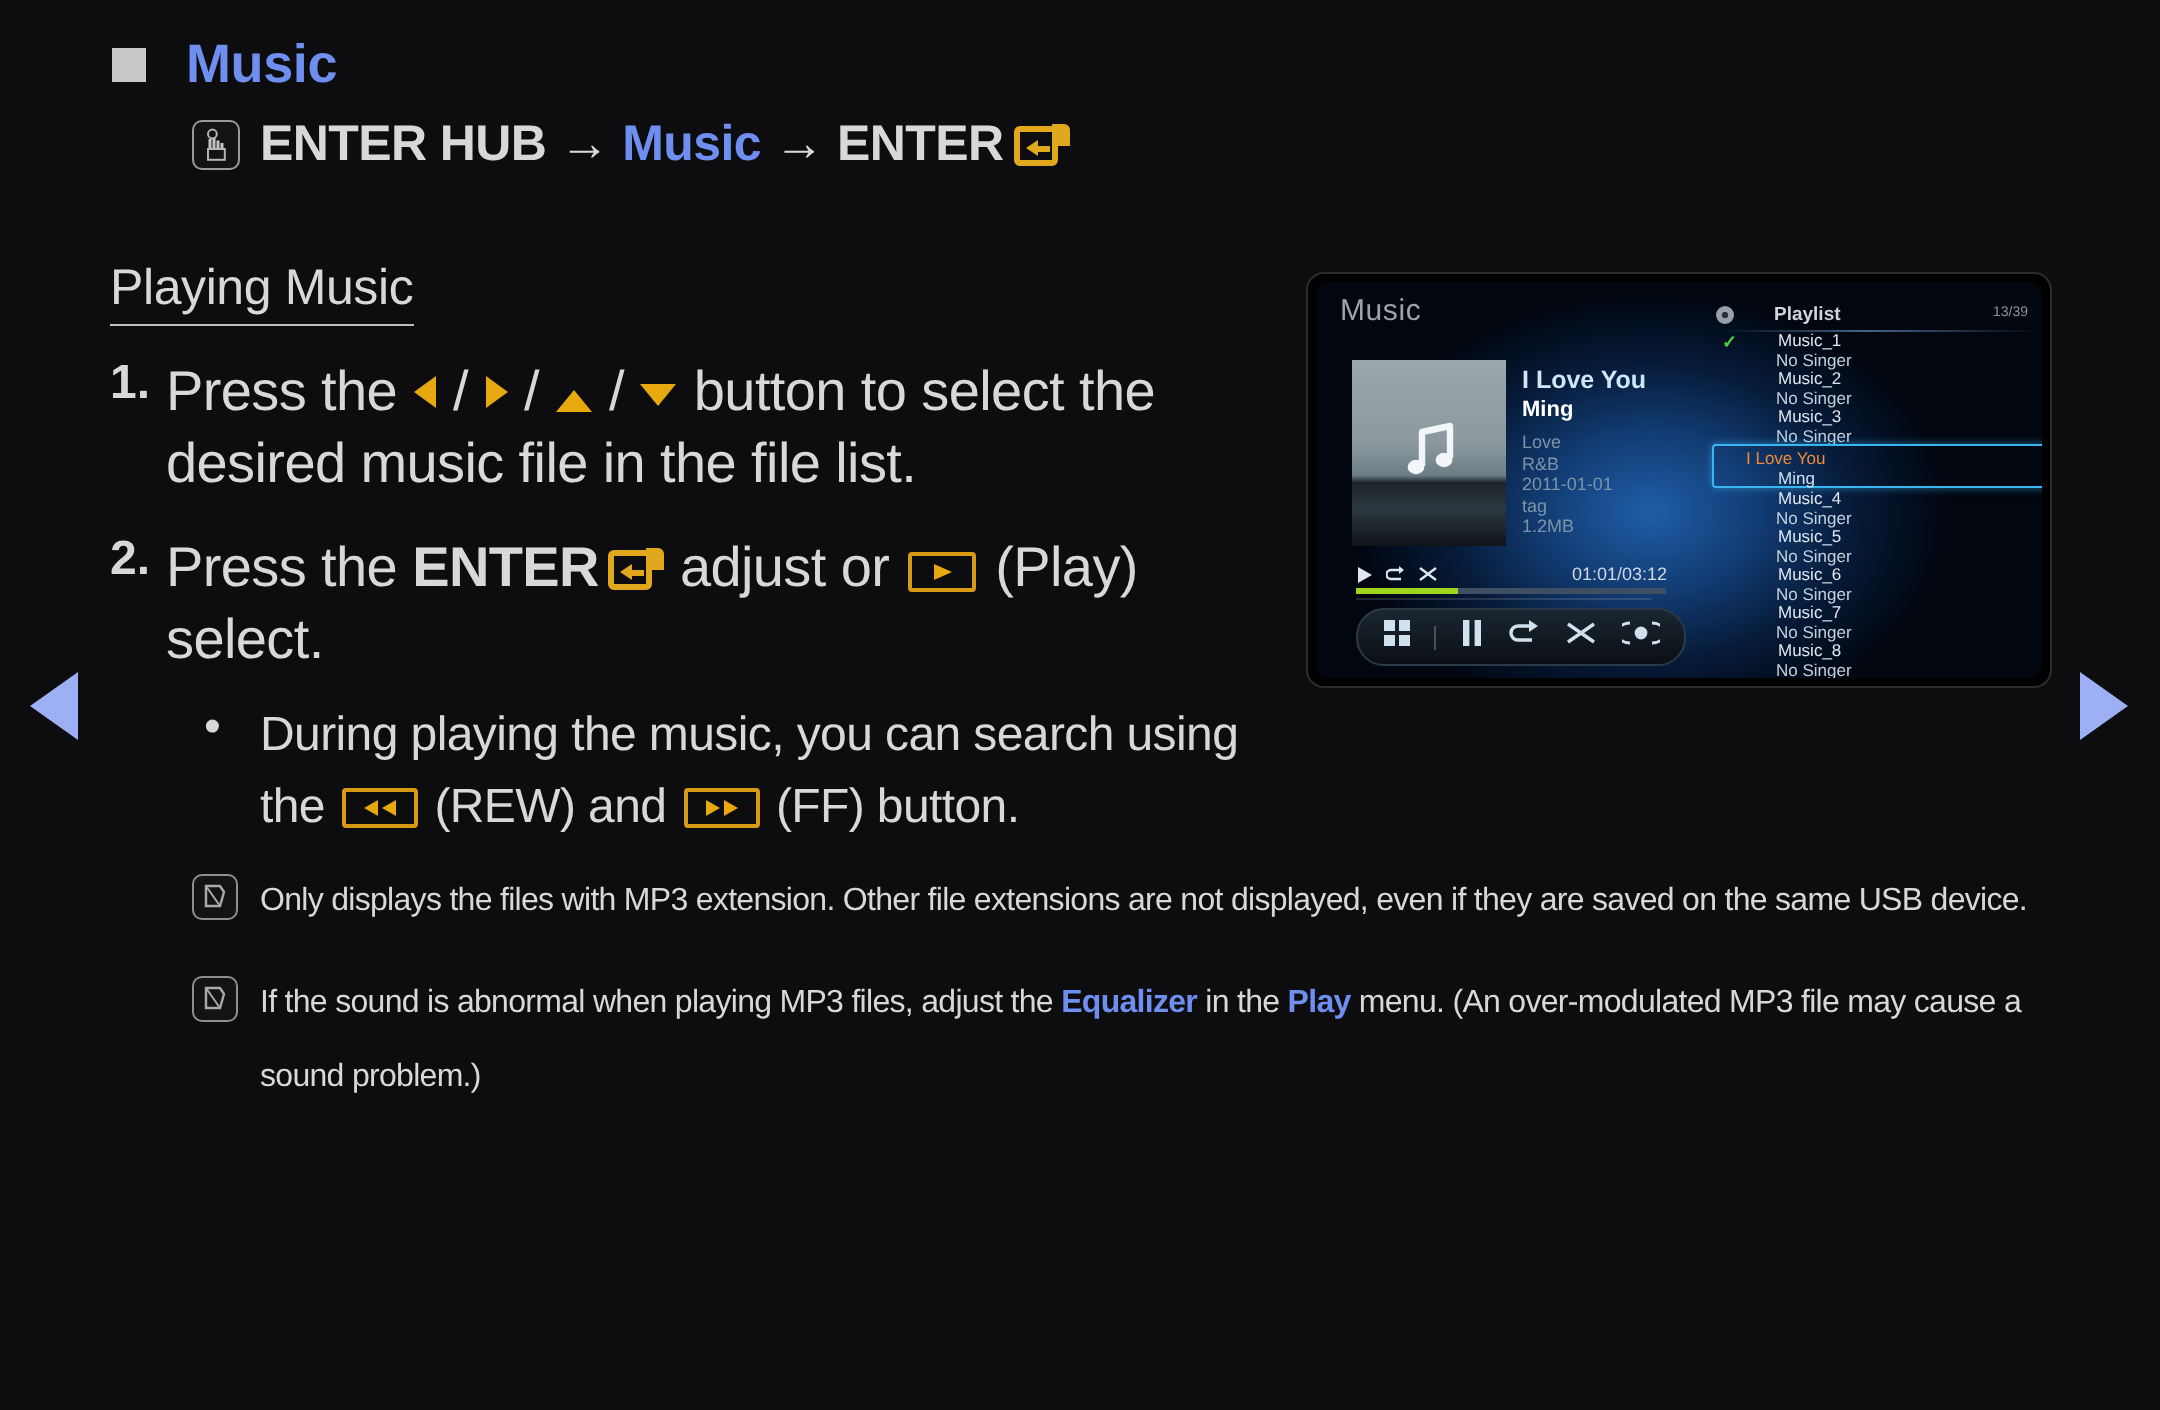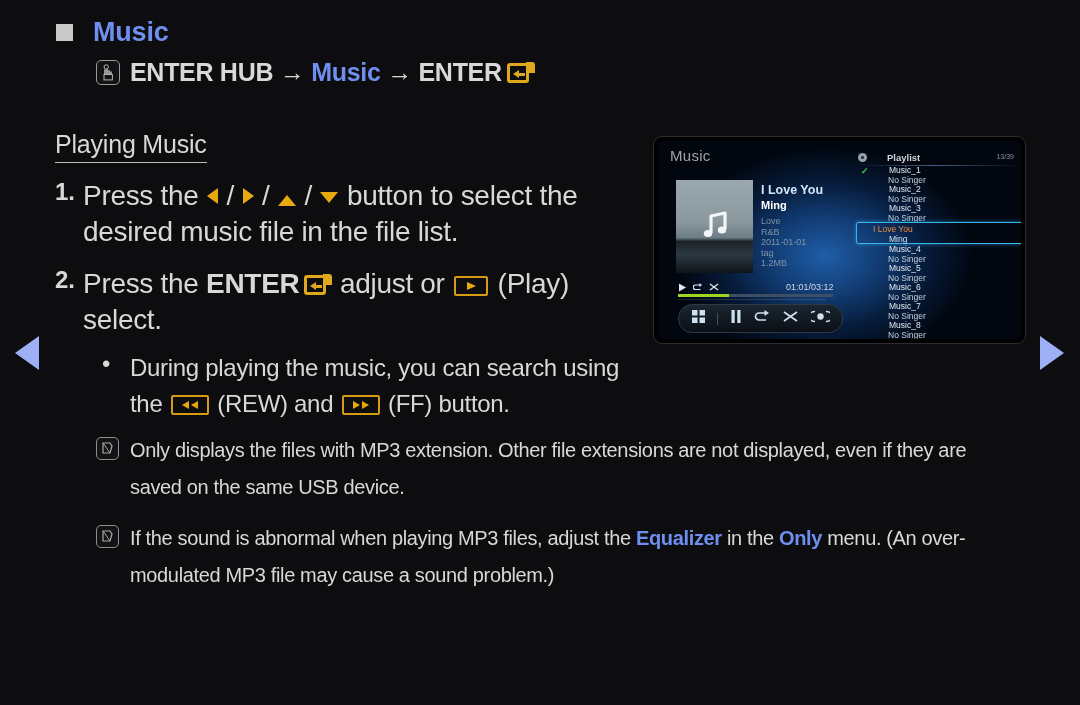--- a/index.html
+++ b/index.html
@@ -106,21 +106,21 @@
   .bline .dot {
     width: 34px; flex: none; font-size: 24px; color: #d8d8d8; text-align: left;
     padding-left: 6px;
   }
   .bline .btxt { font-size: 24px; color: #d8d8d8; line-height: 36px; letter-spacing: -0.3px; }
 
   
   .notes { position: absolute; left: 96px; top: 432px; width: 920px; }
   .note { display: flex; margin-bottom: 14px; }
   .note .nicon { width: 34px; flex: none; padding-top: 5px; }
-  .note .ntxt { font-size: 20px; color: #d8d8d8; line-height: 37px; letter-spacing: -0.35px; }
+  .note .ntxt { font-size: 16px; color: #d8d8d8; line-height: 37px; letter-spacing: -0.35px; }
   .note .ntxt .blue { color: #6f8ff0; font-weight: bold; }
 
   .nbox {
     display: inline-block; width: 23px; height: 23px;
     border: 1.6px solid #8e8e8e; border-radius: 5px; position: relative;
     background: #131316;
   }
 
   
   .nav {
@@ -326,21 +326,21 @@
     <div class="note">
       <div class="nicon">
         <span class="nbox">
           <svg width="21" height="21" viewBox="0 0 21 21">
               <path d="M6 15 L6 5 L13 5 L15 8 L13 15 Z" fill="none" stroke="#a9a9a9" stroke-width="1.2"></path>
               <path d="M6 5 L13 15" stroke="#a9a9a9" stroke-width="1"></path>
             </svg>
         </span>
       </div>
       <div class="ntxt">
-        <span>If the sound is abnormal when playing MP3 files, adjust the </span><span class="blue">Equalizer</span><span> in the </span><span class="blue">Only</span><span> menu. (An over-modulated MP3 file may cause a sound problem.)</span>
+        <span>If the sound is abnormal when playing MP3 files, adjust the </span><span class="blue">Equalizer</span><span> in the </span><span class="blue">Play</span><span> menu. (An over-modulated MP3 file may cause a sound problem.)</span>
       </div>
     </div>
   </div>
 
   <div class="nav nav-l"></div>
   <div class="nav nav-r"></div>
 
 
   <div class="tv">
     <div class="tv-inner">

